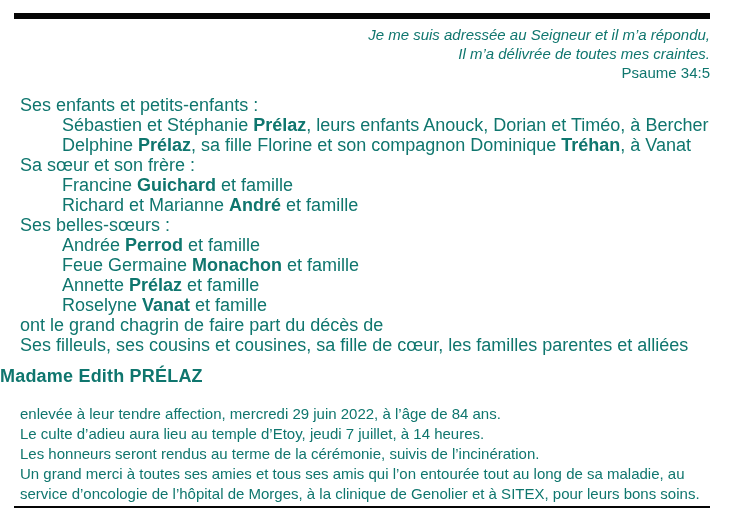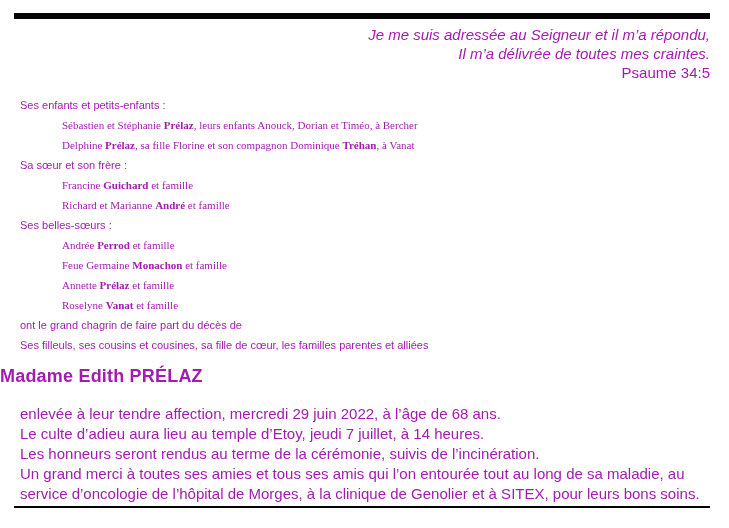--- a/index.html
+++ b/index.html
@@ -2,21 +2,21 @@
 <html><head>
 <meta charset="utf-8">
 <style>
   html, body { margin: 0; padding: 0; background: #ffffff; }
   .page {
     position: relative;
     width: 729px;
     height: 528px;
     background: #ffffff;
     font-family: "Liberation Sans", sans-serif;
-    color: #a21caf;
+    color: #0f766e;
     overflow: hidden;
   }
   .rule-top {
     position: absolute;
     left: 14px; top: 13px;
     width: 696px; height: 6px;
     background: #050505;
   }
   .rule-bottom {
     position: absolute;
@@ -28,31 +28,31 @@
     position: absolute;
     top: 25px; right: 19px;
     text-align: right;
     font-size: 15px;
     line-height: 19px;
   }
   .quote .q { font-style: italic; }
   .announcement {
     position: absolute;
     left: 20px; top: 95px; right: 14px;
-    font-size: 11px;
+    font-size: 18px;
     line-height: 20px;
   }
   .details {
     position: absolute;
     left: 20px; top: 404px; right: 14px;
     font-size: 15px;
     line-height: 20px;
   }
   .line { white-space: nowrap; }
-  .line.indent { padding-left: 42px; font-family: Liberation Serif, serif; }
+  .line.indent { padding-left: 42px; }
   .b { font-weight: bold; }
   .deceased {
     position: absolute;
     left: 0; top: 366px;
     width: 100%;
     text-align: left;
     font-size: 18px;
     font-weight: bold;
     letter-spacing: 0.2px;
   }
@@ -82,21 +82,21 @@
       <div class="line indent"><span>Feue Germaine </span><span class="b">Monachon</span><span> et famille</span></div>
       <div class="line indent"><span>Annette </span><span class="b">Prélaz</span><span> et famille</span></div>
       <div class="line indent"><span>Roselyne </span><span class="b">Vanat</span><span> et famille</span></div>
       <div class="line"><span>ont le grand chagrin de faire part du décès de</span></div>
       <div class="line"><span>Ses filleuls, ses cousins et cousines, sa fille de cœur, les familles parentes et alliées</span></div>
     </div>
 
   <div class="deceased">Madame Edith PRÉLAZ</div>
 
   <div class="details">
-      <div class="line">enlevée à leur tendre affection, mercredi 29 juin 2022, à l’âge de 68 ans.</div>
+      <div class="line">enlevée à leur tendre affection, mercredi 29 juin 2022, à l’âge de 84 ans.</div>
       <div class="line">Le culte d’adieu aura lieu au temple d’Etoy, jeudi 7 juillet, à 14 heures.</div>
       <div class="line">Les honneurs seront rendus au terme de la cérémonie, suivis de l’incinération.</div>
       <div class="line">Un grand merci à toutes ses amies et tous ses amis qui l’on entourée tout au long de sa maladie, au</div>
       <div class="line">service d’oncologie de l’hôpital de Morges, à la clinique de Genolier et à SITEX, pour leurs bons soins.</div>
     </div>
 
   <div class="rule-bottom"></div>
 
 </div>
 

